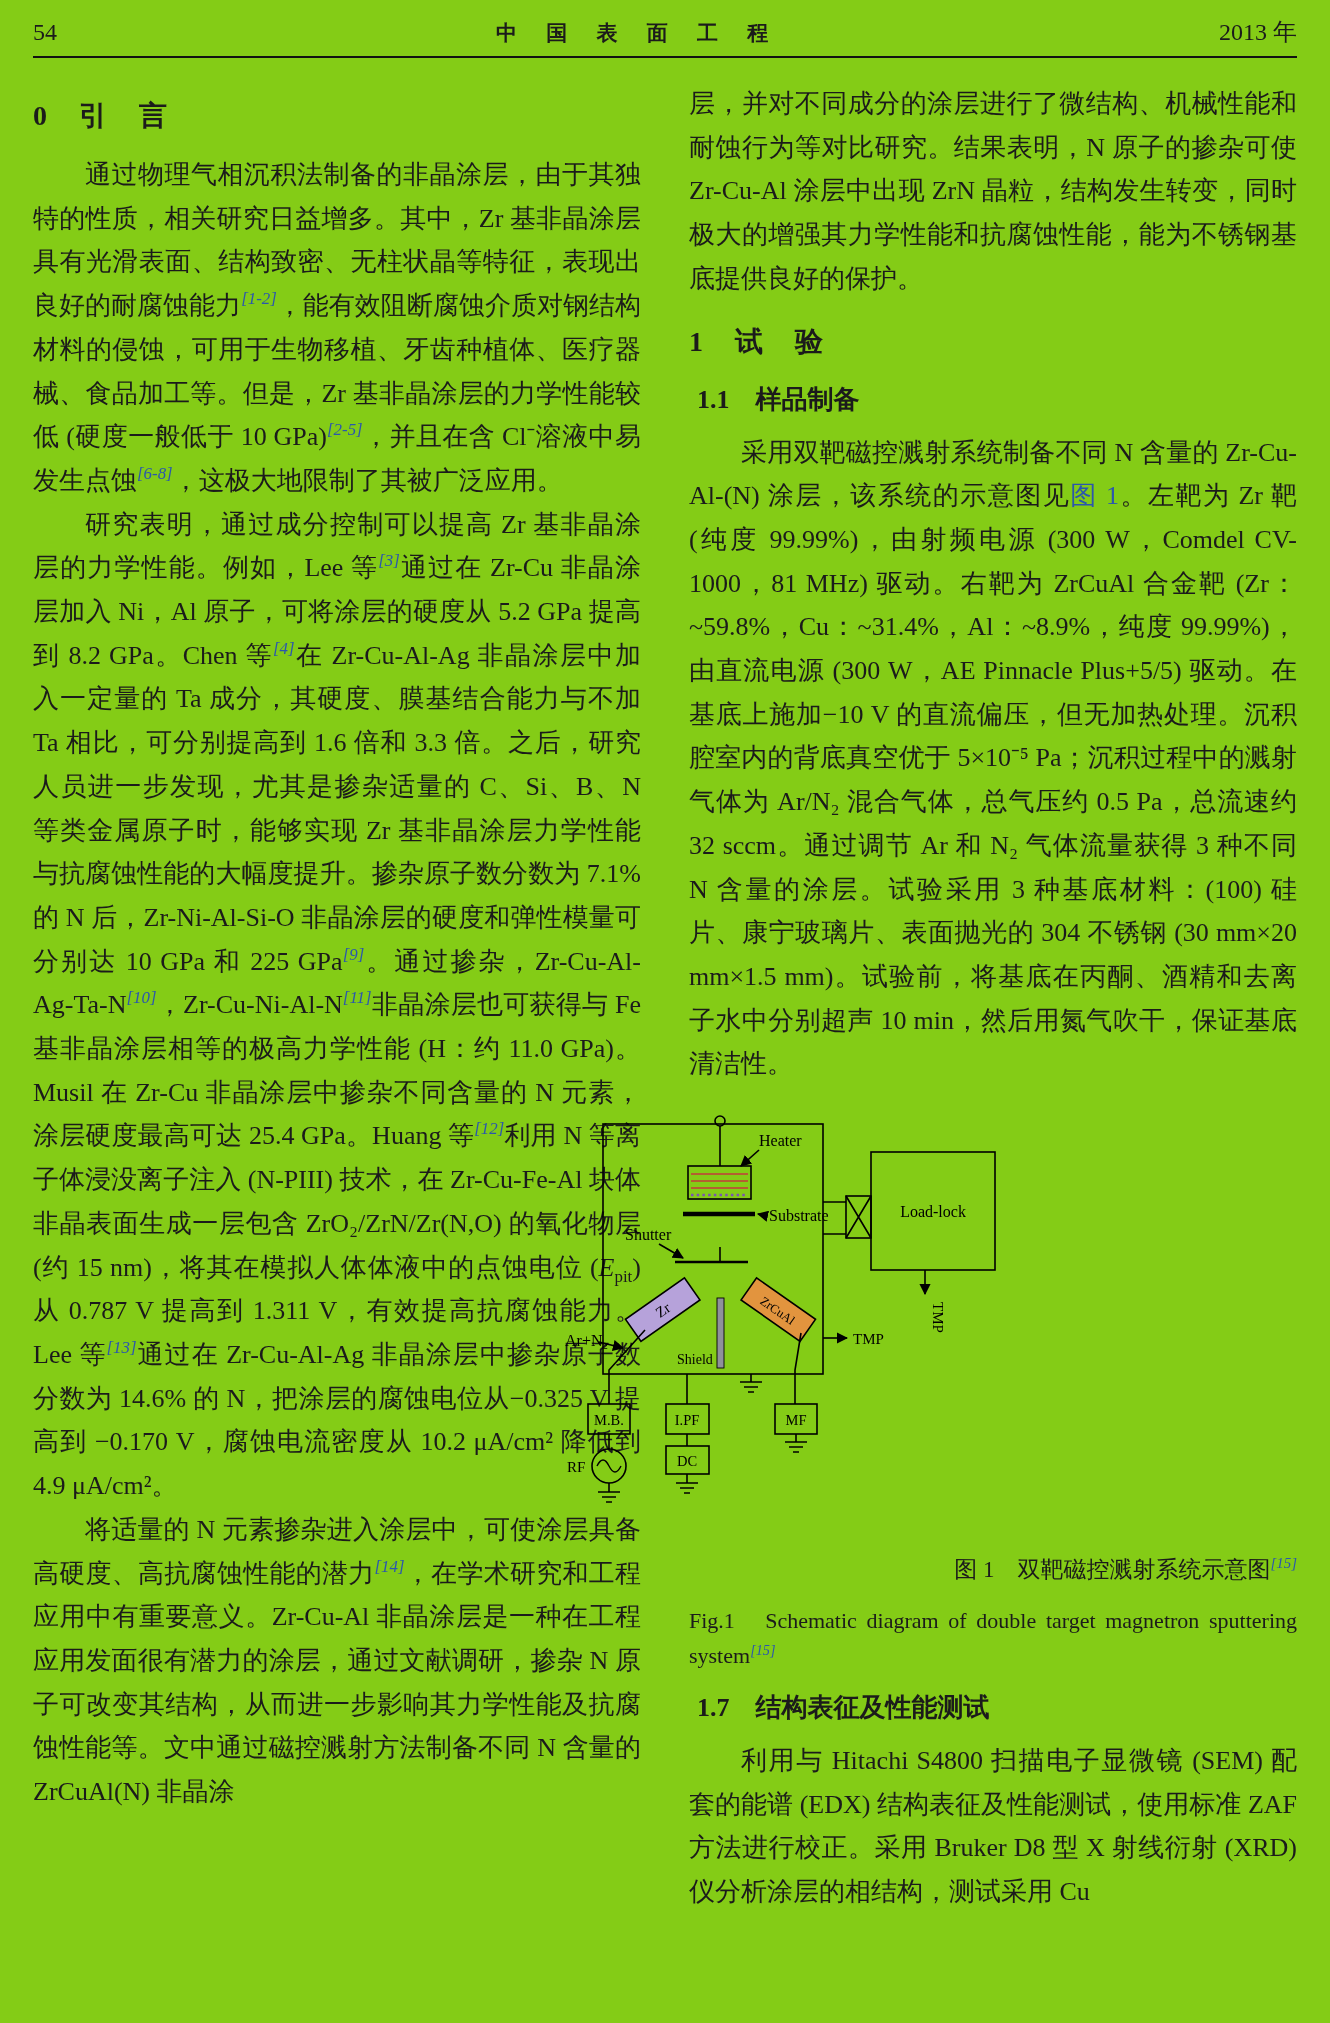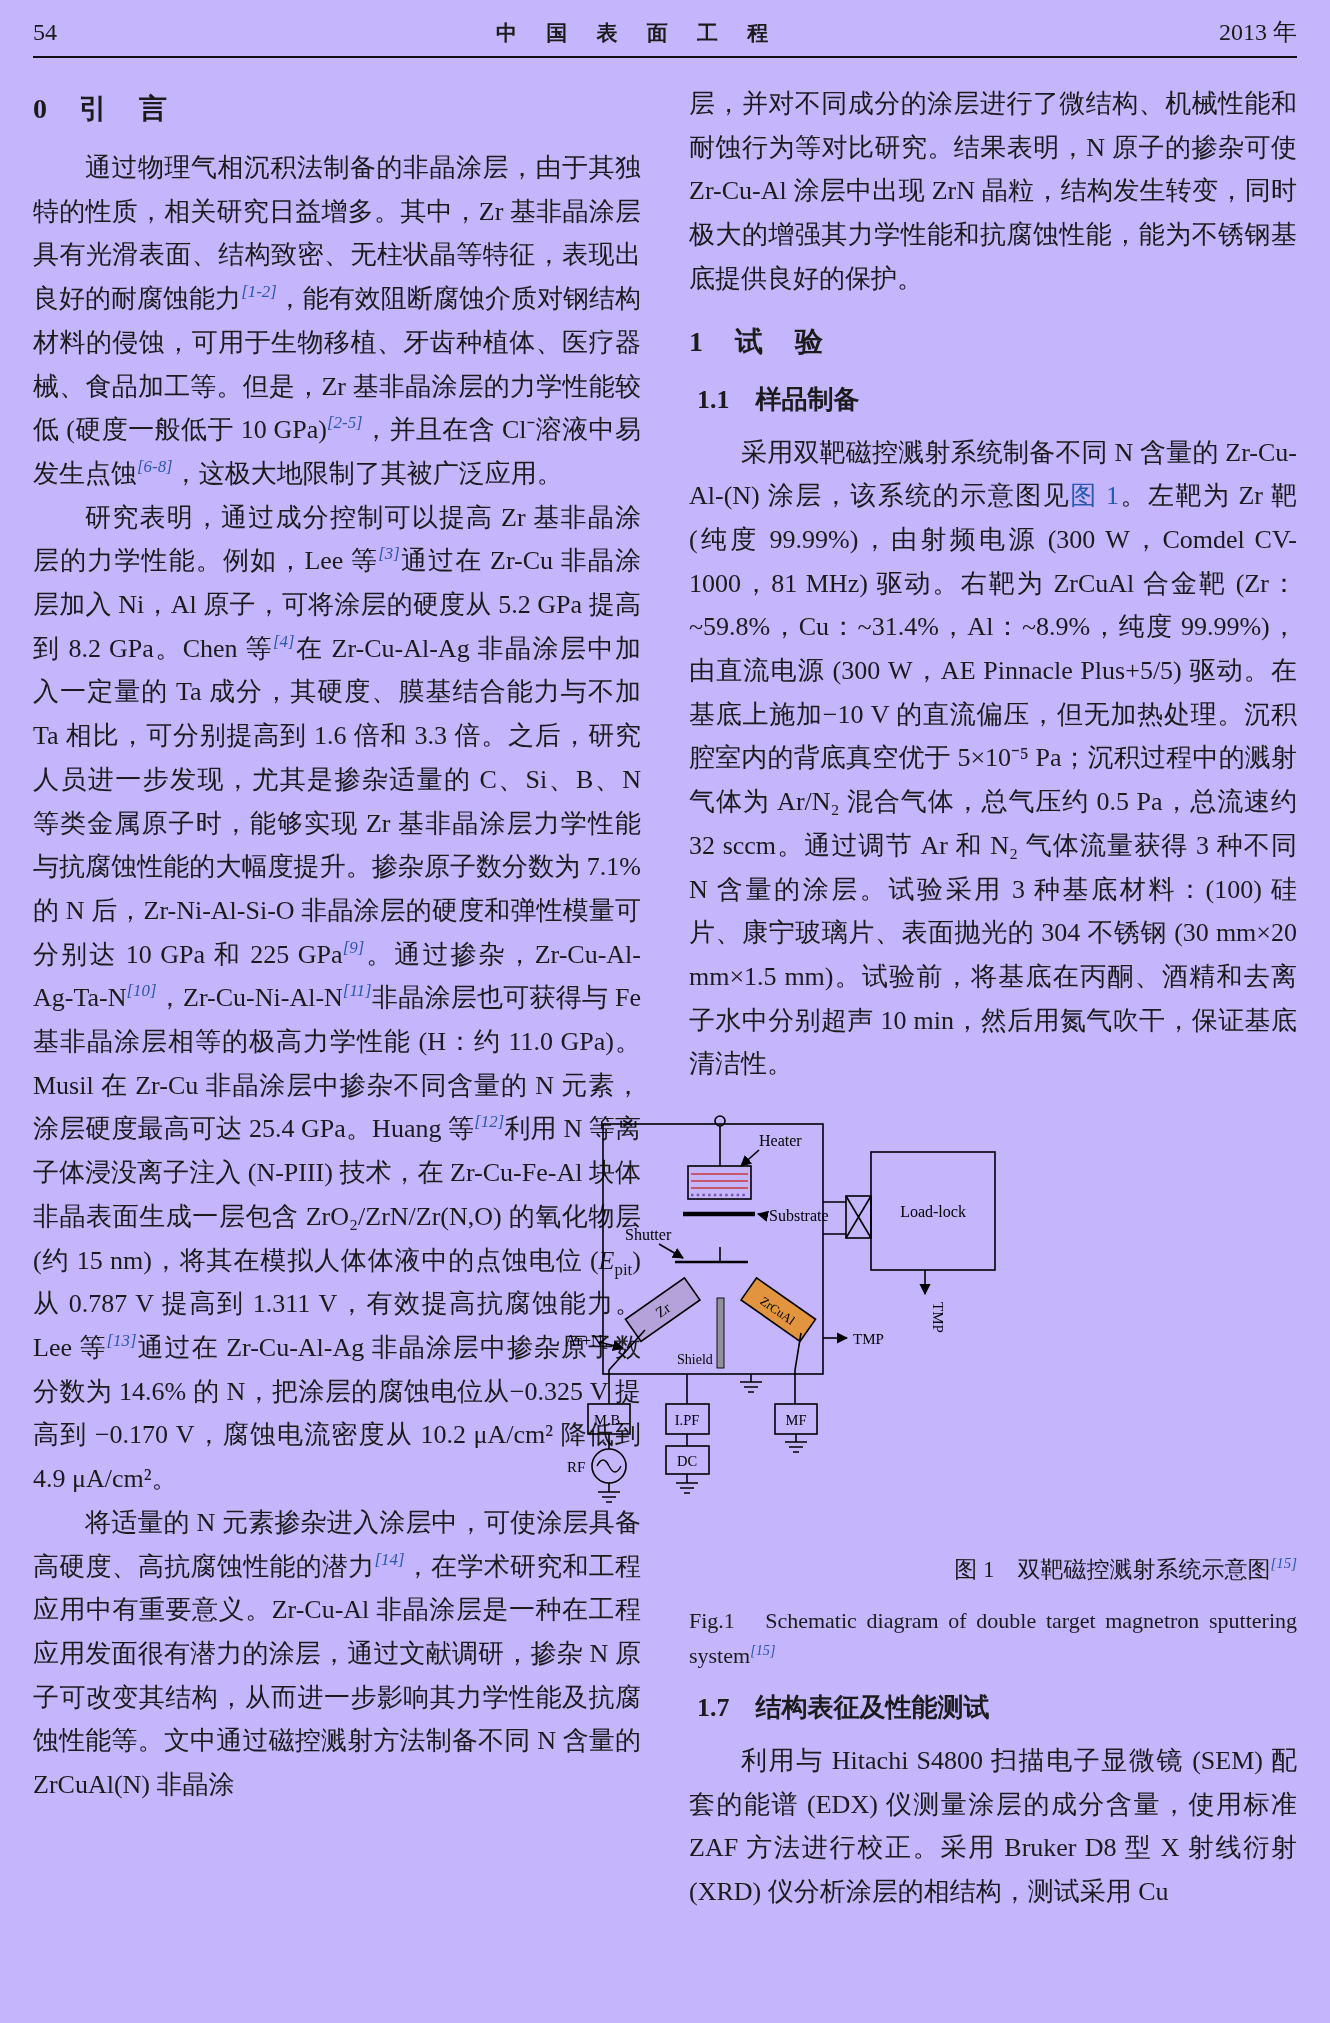--- a/index.html
+++ b/index.html
@@ -1,17 +1,17 @@
 <!DOCTYPE html>
 <html><head>
 <meta charset="utf-8">
 <style>
   html,body { margin:0; padding:0; background:#ffffff; }
   .page {
-    position:relative; width:1330px; height:2023px; background:#c4b5fd;
+    position:relative; width:1330px; height:2023px; background:#84cc16;
     font-family:"Liberation Serif", serif; color:#1b1b1b; overflow:hidden;
   }
   
   .header {
     position:absolute; top:16px; left:33px; right:33px;
     display:flex; justify-content:space-between; align-items:baseline; font-size:24px;
   }
   .journal { font-weight:bold; font-size:21px; letter-spacing:12px; }
   .header-rule { position:absolute; top:56px; left:33px; right:33px; border-top:2.5px solid #111; }
 
@@ -19,21 +19,21 @@
   .col {
     position:absolute; top:82px; width:608px;
     font-size:26px; line-height:43.7px; text-align:justify;
   }
   .col-left  { left:33px; }
   .col-right { left:689px; }
   p { margin:0; }
   .indent { text-indent:2em; }
 
   .h-sec { font-size:28px; font-weight:bold; line-height:46px; margin:18px 0 14px 0; letter-spacing:2px; }
-  .h-sec.first { margin-top:4px; }
+  .h-sec.first { margin-top:11px; }
   .h-sub { font-size:26px; font-weight:bold; line-height:42px; margin:14px 0 10px 8px; }
 
   
   .sg-sup, .sg-supl { font-size:0.65em; vertical-align:super; line-height:0;font-style:italic; }
   .sg-supl { color:#2b57ad; }
   .sg-l   { color:#2b57ad; }
   .sg-i   { font-style:italic; }
   .sg-sub { font-size:0.65em; vertical-align:sub; line-height:0; }
 
   
@@ -151,16 +151,16 @@
           <text x="124" y="352" font-size="14.5" text-anchor="middle">DC</text>
           <text x="4" y="358" font-size="15">RF</text>
         </g>
       </svg>
 
       <div class="cap-cn">图 1　双靶磁控溅射系统示意图<span class="sg-supl">[15]</span></div>
       <div class="cap-en">Fig.1　Schematic diagram of double target magnetron sputtering system<span class="sg-supl">[15]</span></div>
     </div>
 
     <div class="h-sub">1.7　结构表征及性能测试</div>
-    <p class="indent">利用与 Hitachi S4800 扫描电子显微镜 (SEM) 配套的能谱 (EDX) 仪测量涂层的成分含量，使用标准 ZAF 方法进行校正。采用 Bruker D8 型 X 射线衍射 (XRD) 仪分析涂层的相结构，测试采用 Cu</p>
+    <p class="indent">利用与 Hitachi S4800 扫描电子显微镜 (SEM) 配套的能谱 (EDX) 结构表征及性能测试，使用标准 ZAF 方法进行校正。采用 Bruker D8 型 X 射线衍射 (XRD) 仪分析涂层的相结构，测试采用 Cu</p>
   </div>
 
 </div>
 
 </body></html>

